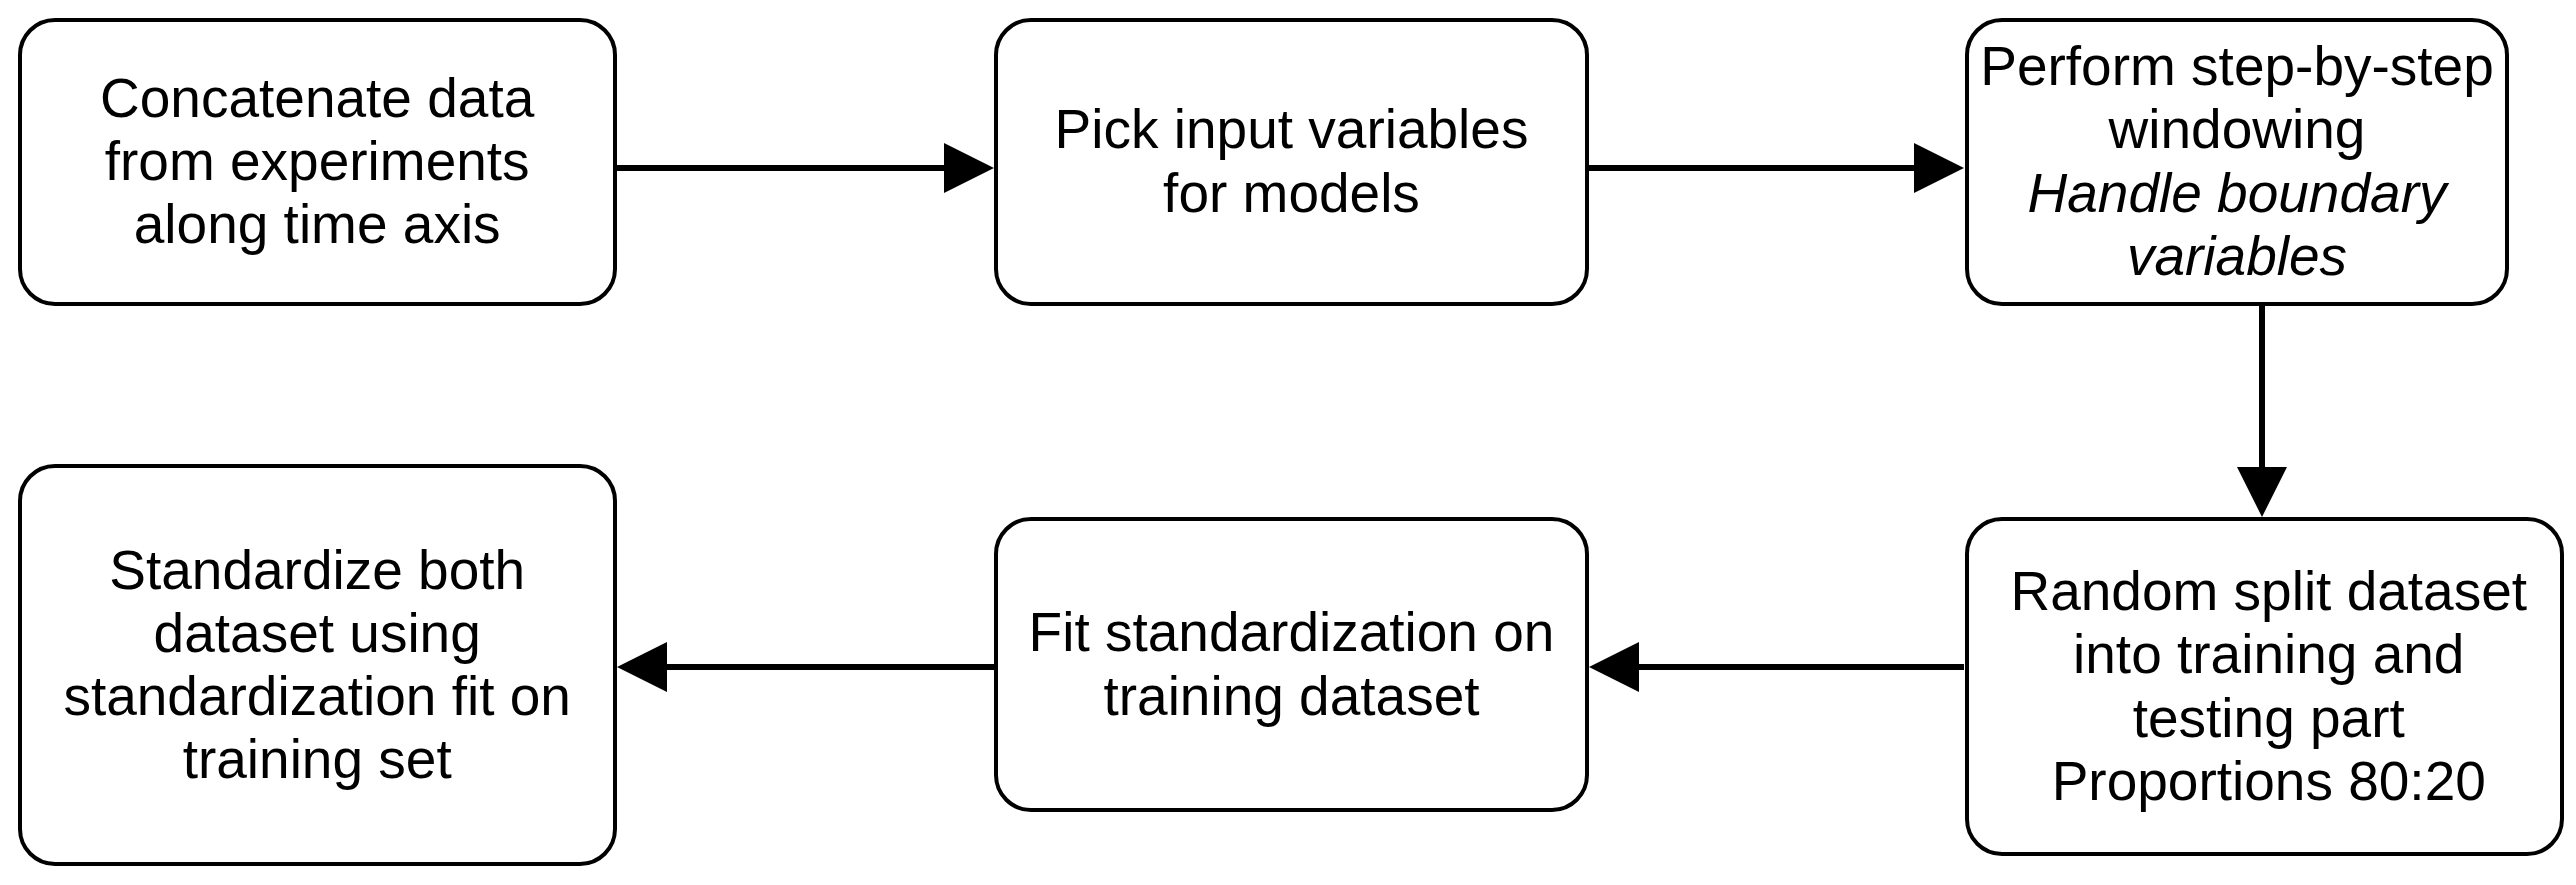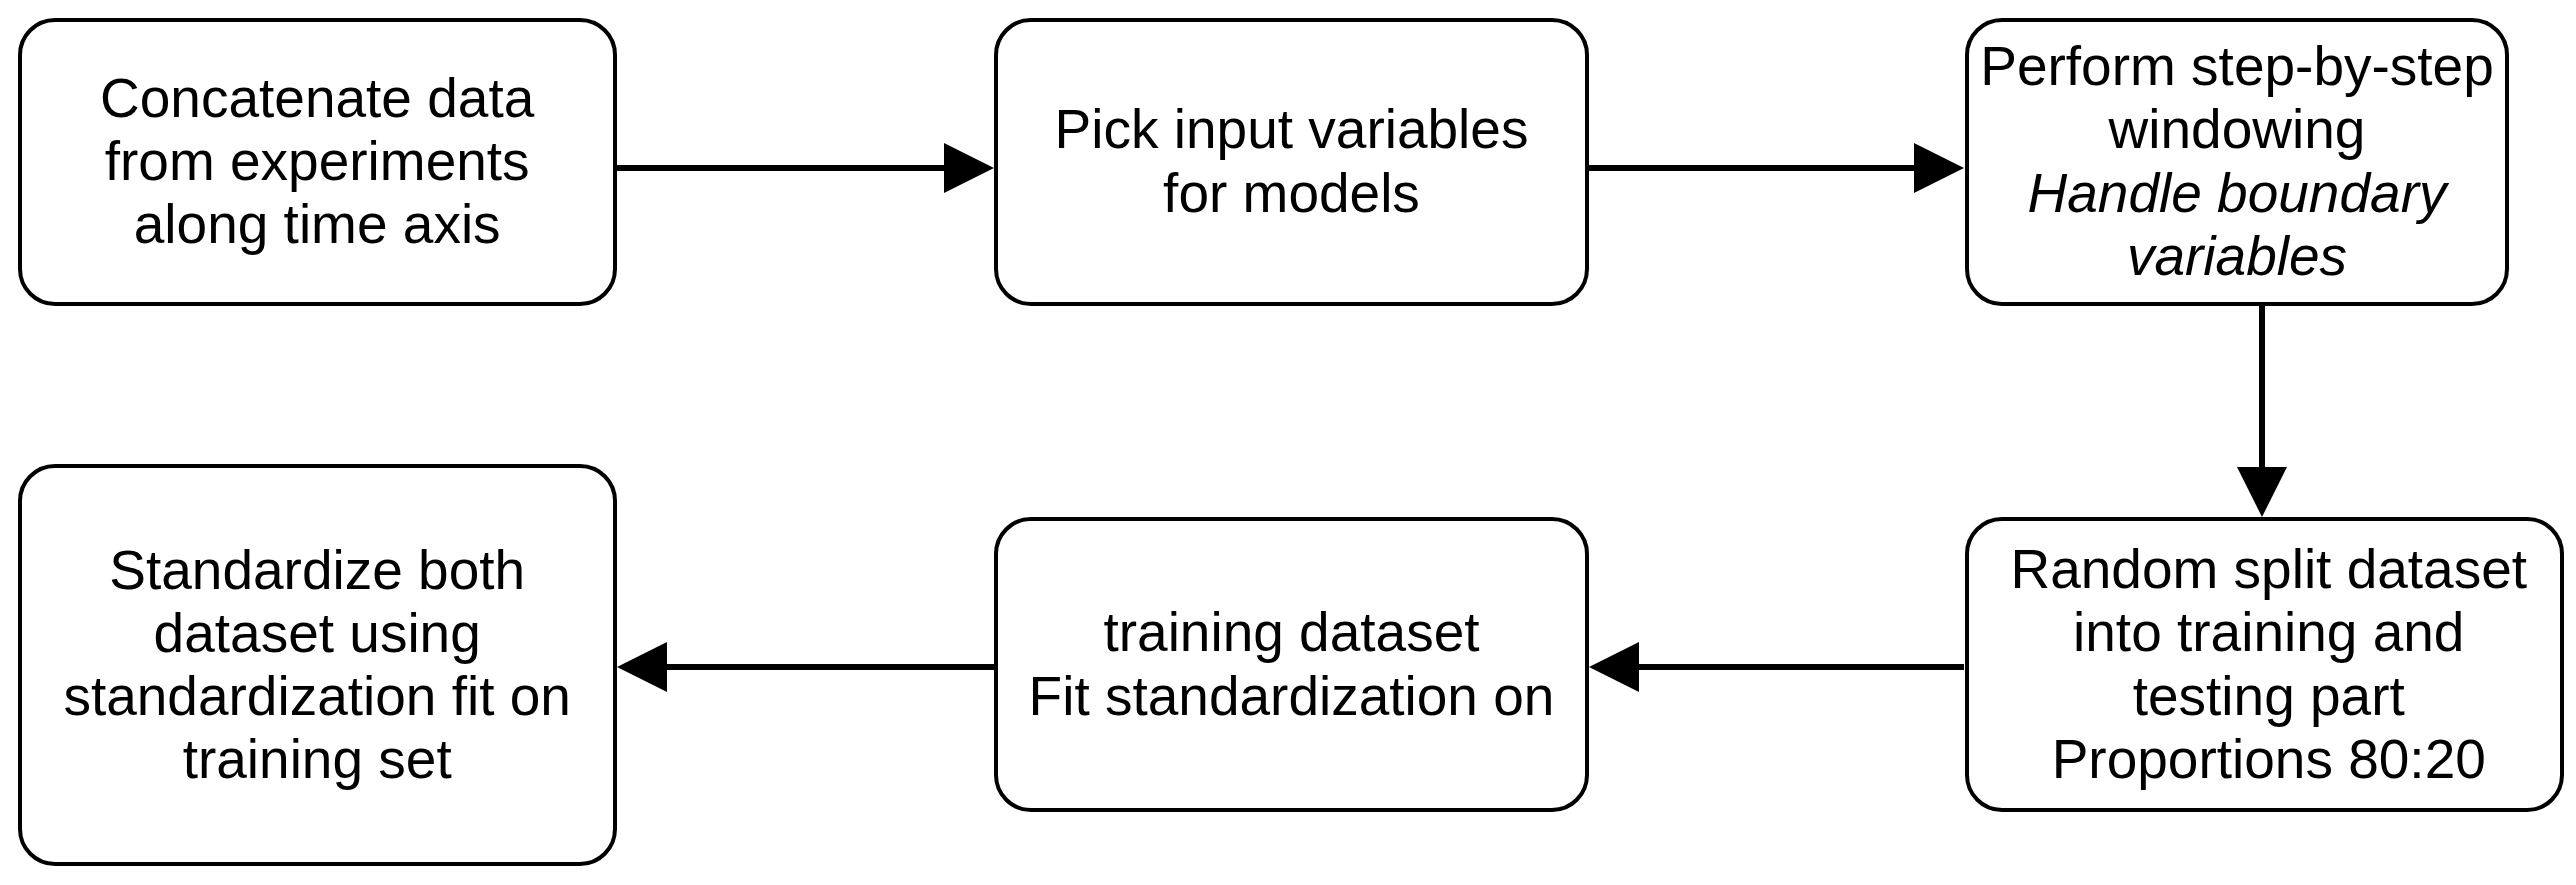--- a/index.html
+++ b/index.html
@@ -33,21 +33,21 @@
     line-height: 1.15;
     padding: 4.8px 14.5px;
   }
   .node .line { display: block; white-space: nowrap; }
   .node .line.em { font-style: italic; }
 
   
   #node-concatenate   { left: 17.7px;   top: 17.7px;   width: 599px; height: 288px; justify-content: center; }
   #node-pick-inputs   { left: 994px; top: 17.7px;   width: 595px; height: 288px; }
   #node-windowing     { left: 1965px; top: 17.7px;   width: 544px; height: 288px; }
-  #node-random-split  { left: 1965px; top: 517px;  width: 599px; height: 295px; padding-left: 23px; }
+  #node-random-split  { left: 1965px; top: 517px;  width: 599px; height: 339px; padding-left: 23px; }
   #node-fit-standard  { left: 994px; top: 517px;  width: 595px; height: 295px; }
   #node-standardize   { left: 17.7px;   top: 464px;  width: 599px; height: 402px; }
 
   
   .edge { position: absolute; }
   .edge .shaft-h {
     position: absolute;
     height: 5.6px;
     background: #000000;
     top: 0;
@@ -119,22 +119,22 @@
   </div>
 
   <div class="node" id="node-random-split">
     <span class="line">Random split dataset</span>
     <span class="line">into training and</span>
     <span class="line">testing part</span>
     <span class="line">Proportions 80:20</span>
   </div>
 
   <div class="node" id="node-fit-standard">
+    <span class="line">Fit standardization on</span>
     <span class="line">training dataset</span>
-    <span class="line">Fit standardization on</span>
   </div>
 
   <div class="node" id="node-standardize">
     <span class="line">Standardize both</span>
     <span class="line">dataset using</span>
     <span class="line">standardization fit on</span>
     <span class="line">training set</span>
   </div>
 
   <div class="edge" id="edge-concat-to-pick">

